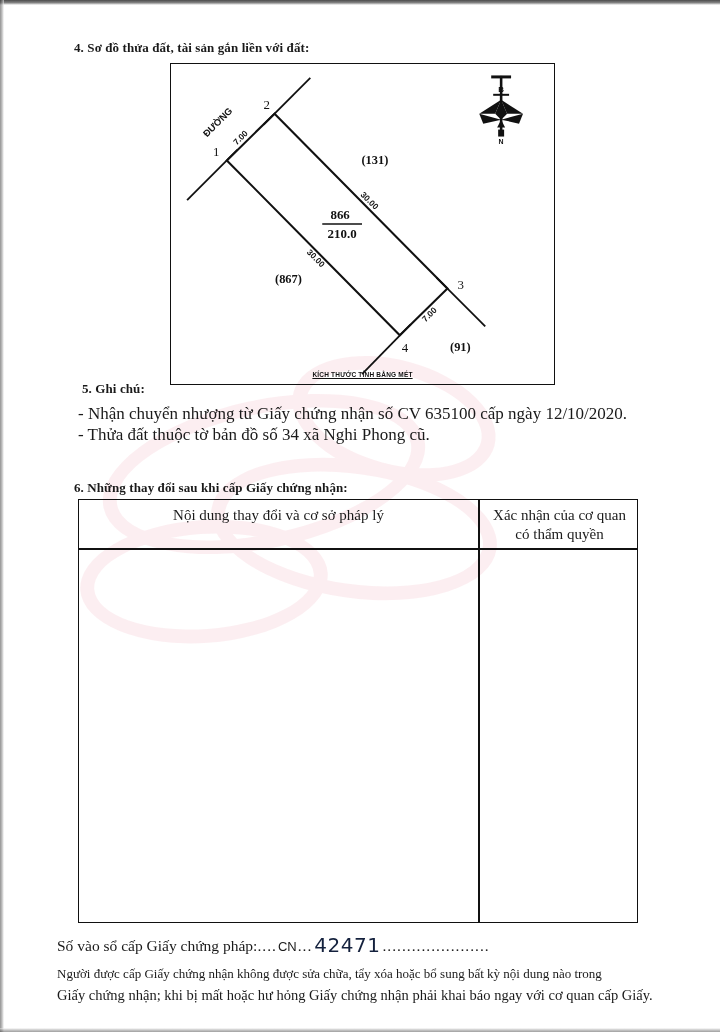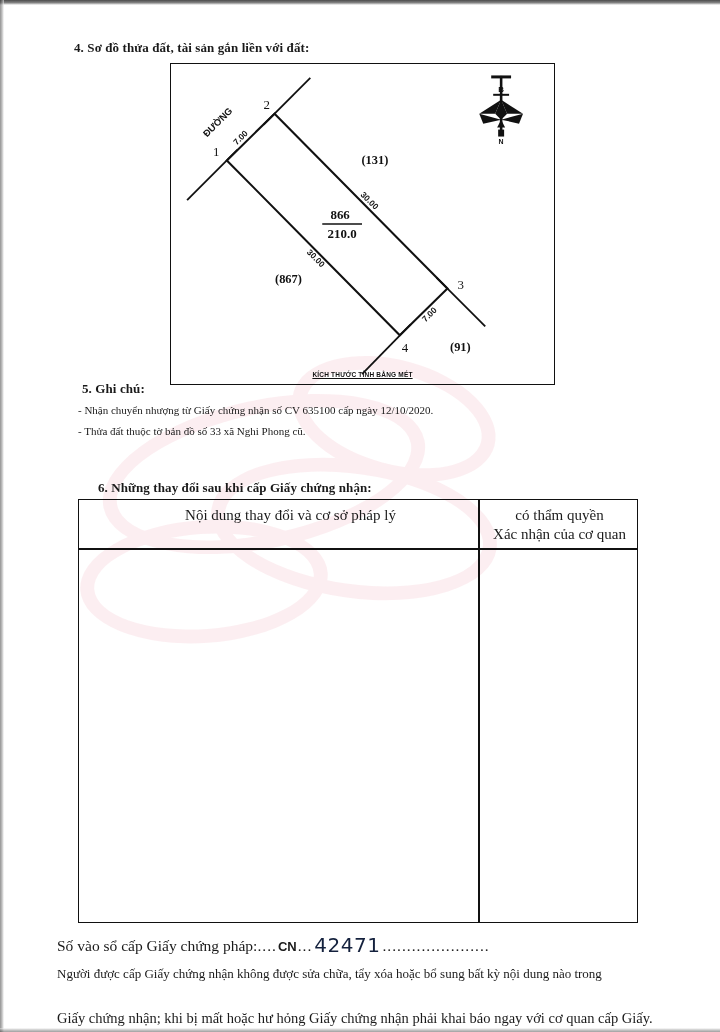--- a/index.html
+++ b/index.html
@@ -58,27 +58,27 @@
   
   .section-heading {
     position: absolute;
     font-weight: bold;
     font-size: 13px;
     letter-spacing: .1px;
     white-space: nowrap;
   }
   .body-line {
     position: absolute;
-    font-size: 11px;
+    font-size: 17px;
     white-space: nowrap;
   }
 
   #heading-4 { left: 74px; top: 40px; }
   #heading-5 { left: 82px; top: 381px; }
-  #heading-6 { left: 74px; top: 480px; margin-left: 24px; }
+  #heading-6 { left: 74px; top: 480px; }
 
   #note-line-1 { left: 78px; top: 404px; }
   #note-line-2 { left: 78px; top: 425px; }
 
   
   .diagram-box {
     position: absolute;
     left: 170px; top: 63px;
     width: 385px; height: 322px;
     border: 1.6px solid #111;
@@ -124,51 +124,51 @@
     width: 100%; height: 1.6px;
     background: #111;
   }
   .th {
     position: absolute;
     top: 6px;
     text-align: center;
     font-size: 15px;
     line-height: 19px;
   }
-  .th-left  { left: 12px;     width: 399px; }
+  .th-left  { left: 0;     width: 399px; }
   .th-right { left: 401px; width: 159px; }
 
   
   #serial-row {
     position: absolute;
     left: 57px; top: 932px;
     font-size: 15.5px;
     white-space: nowrap;
   }
   #serial-row .label { }
   #serial-row .dots-a { letter-spacing: 1px; }
   #serial-row .cn {
-    font-weight: bold;
+    font-weight: normal;
     font-size: 13px;
     font-family: "Liberation Sans", sans-serif;
     padding: 0 1px;
   }
   #serial-row .handwritten {
     font-family: "DejaVu Sans", sans-serif;
     font-size: 20px;
     letter-spacing: .5px;
     color: #14213d;
     position: relative;
     top: 1px;
     padding: 0 2px;
   }
   #serial-row .dots-b { letter-spacing: 1px; }
 
   #footer-line-1 { left: 57px; top: 966px; font-size: 13px; }
-  #footer-line-2 { left: 57px; top: 987px; font-size: 14.5px; margin-top: 23px; }
+  #footer-line-2 { left: 57px; top: 987px; font-size: 14.5px; }
 </style>
 </head>
 <body>
 
 <div class="scan-edge-top"></div>
 <div class="scan-edge-left"></div>
 <div class="scan-edge-bottom"></div>
 
 <div class="watermark">
   <div class="wm-ring wm-r1"></div>
@@ -229,33 +229,33 @@
     </g>
   </svg>
 
   <div class="diagram-caption">KÍCH THƯỚC TÍNH BẰNG MÉT</div>
 </div>
 
 <div class="section-heading" id="heading-5">5. Ghi chú:</div>
 
 <div class="body-line" id="note-line-1">- Nhận chuyển nhượng từ Giấy chứng nhận số CV 635100 cấp ngày 12/10/2020.</div>
 
-<div class="body-line" id="note-line-2">- Thửa đất thuộc tờ bản đồ số 33 xã Nghi Phong cũ.</div>
+<div class="body-line" id="note-line-2">- Thửa đất thuộc tờ bản đồ số 34 xã Nghi Phong cũ.</div>
 
 <div class="section-heading" id="heading-6">6. Những thay đổi sau khi cấp Giấy chứng nhận:</div>
 
 <div class="changes-table">
   <div class="col-divider"></div>
   <div class="header-rule"></div>
 
   <div class="th th-left">Nội dung thay đổi và cơ sở pháp lý</div>
 
   <div class="th th-right">
+    <div>Xác nhận của cơ quan</div>
     <div>có thẩm quyền</div>
-    <div>Xác nhận của cơ quan</div>
   </div>
 </div>
 
 <div id="serial-row">
   <span class="label">Số vào sổ cấp Giấy chứng pháp:</span><span class="dots-a">....</span><span class="cn">CN</span><span class="dots-a">...</span><span class="handwritten">42471</span><span class="dots-b">......................</span>
 </div>
 
 <div class="body-line" id="footer-line-1">Người được cấp Giấy chứng nhận không được sửa chữa, tẩy xóa hoặc bổ sung bất kỳ nội dung nào trong</div>
 
 <div class="body-line" id="footer-line-2">Giấy chứng nhận; khi bị mất hoặc hư hỏng Giấy chứng nhận phải khai báo ngay với cơ quan cấp Giấy.</div>

